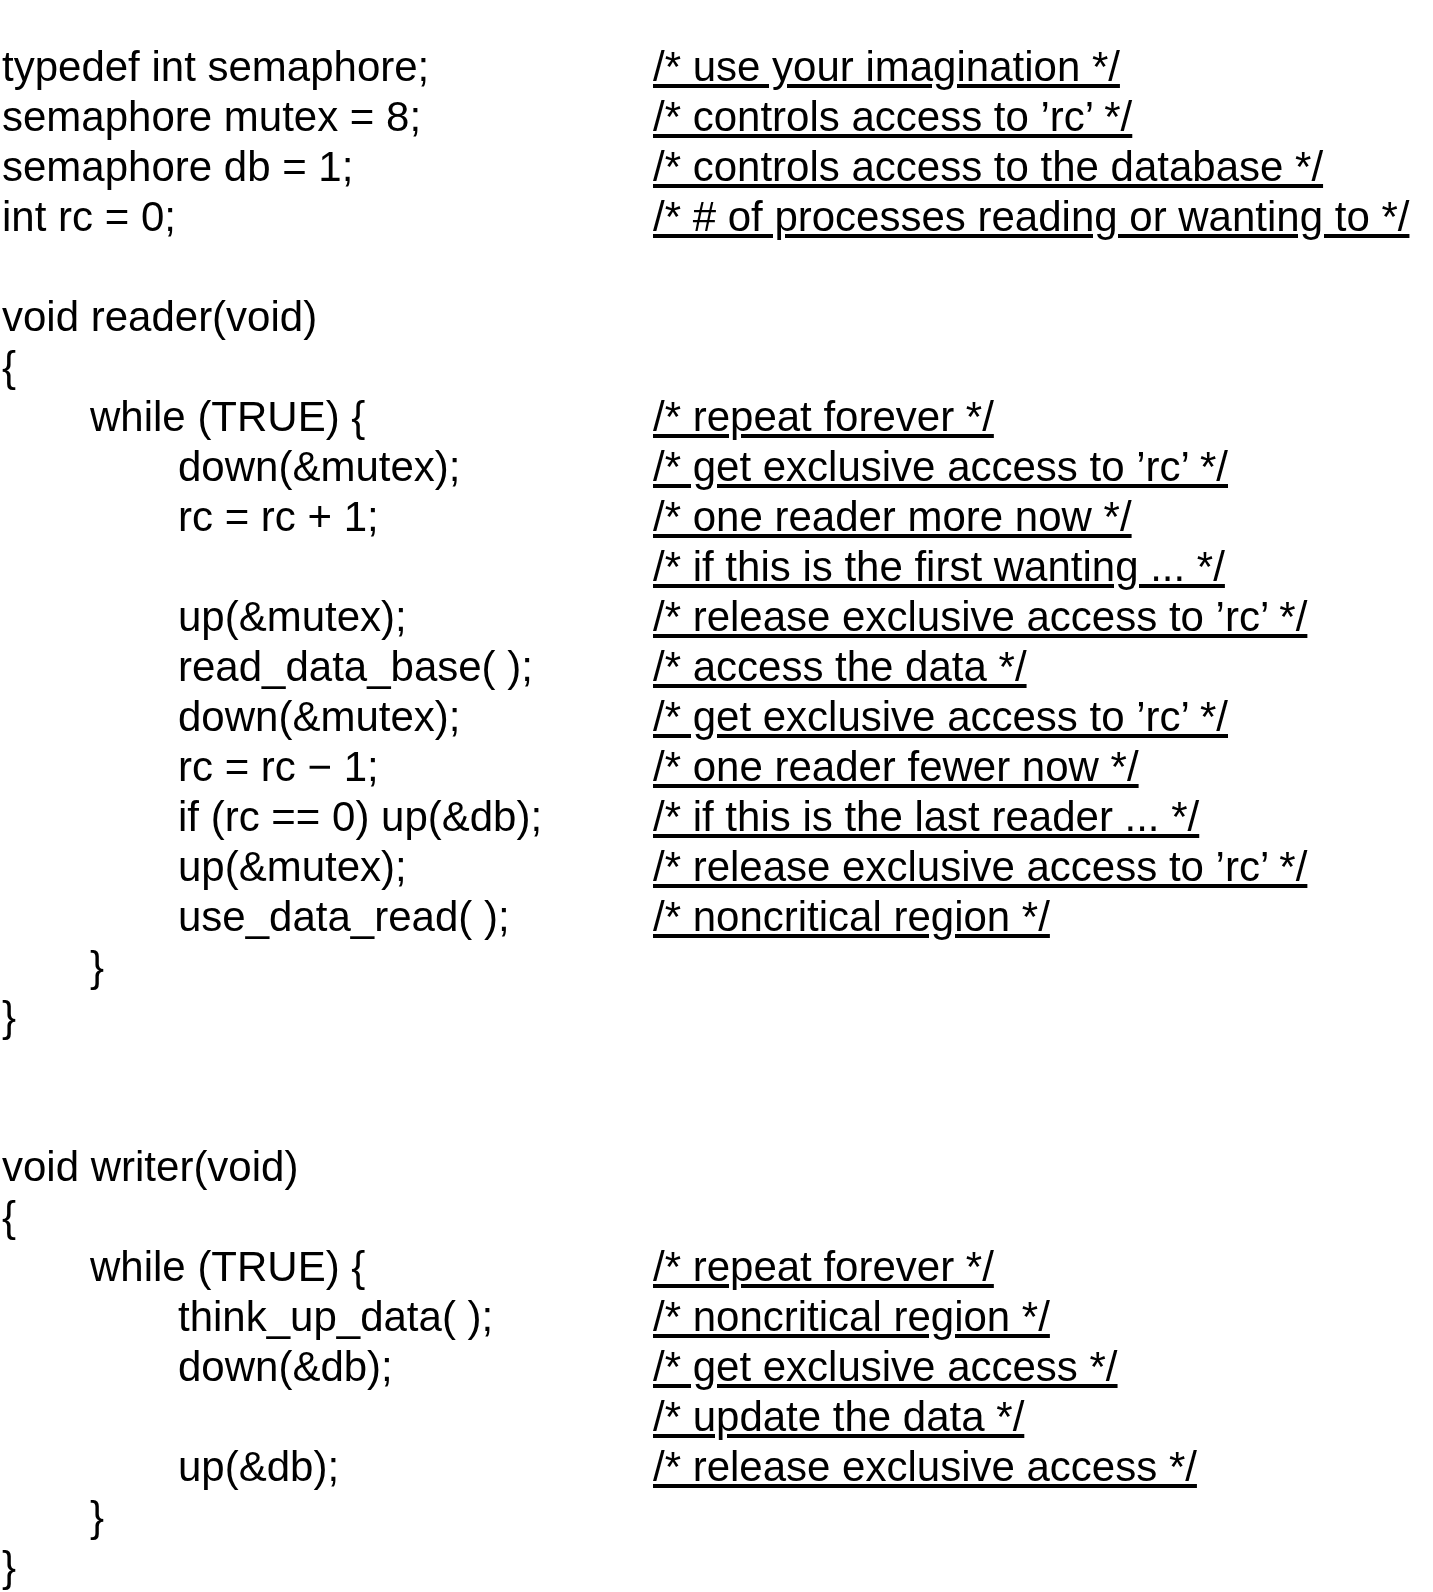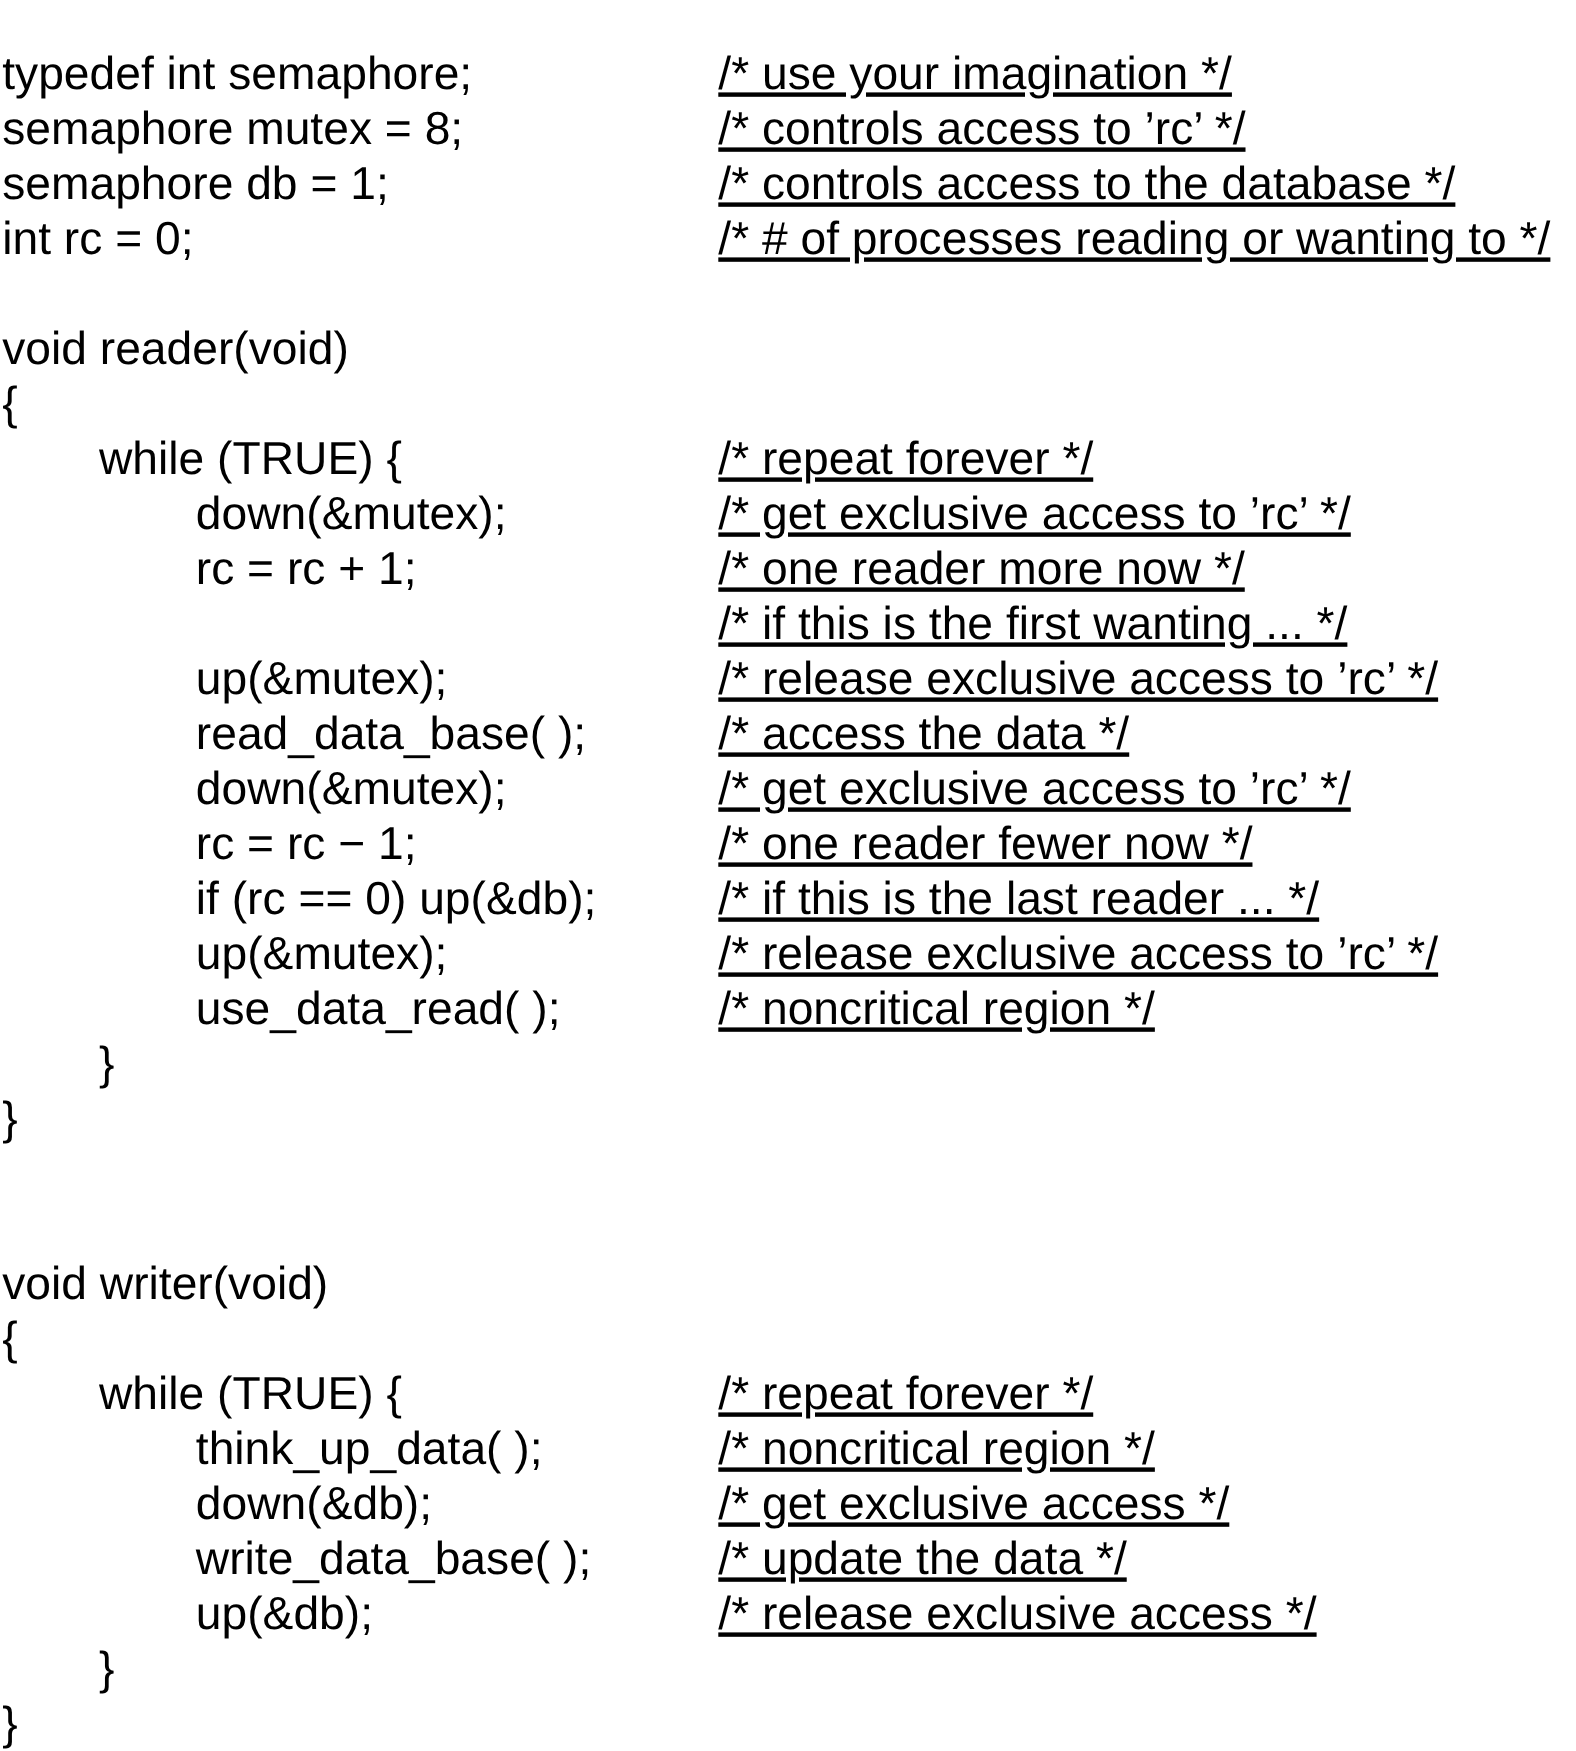--- a/index.html
+++ b/index.html
@@ -65,17 +65,17 @@
     <div class="line"><span class="code ind2">use_data_read( );</span><span class="comment">/* noncritical region */</span></div>
     <div class="line"><span class="code ind1">}</span></div>
     <div class="line"><span class="code ind0">}</span></div>
     <div class="line"></div>
     <div class="line"></div>
     <div class="line"><span class="code ind0">void writer(void)</span></div>
     <div class="line"><span class="code ind0">{</span></div>
     <div class="line"><span class="code ind1">while (TRUE) {</span><span class="comment">/* repeat forever */</span></div>
     <div class="line"><span class="code ind2">think_up_data( );</span><span class="comment">/* noncritical region */</span></div>
     <div class="line"><span class="code ind2">down(&amp;db);</span><span class="comment">/* get exclusive access */</span></div>
-    <div class="line"><span class="code ind2">write_data_base( );</span><span class="comment">/* update the data */</span></div>
+    <div class="line"><span class="comment">/* update the data */</span></div>
     <div class="line"><span class="code ind2">up(&amp;db);</span><span class="comment">/* release exclusive access */</span></div>
     <div class="line"><span class="code ind1">}</span></div>
     <div class="line"><span class="code ind0">}</span></div>
   </div>
 
 </body></html>

